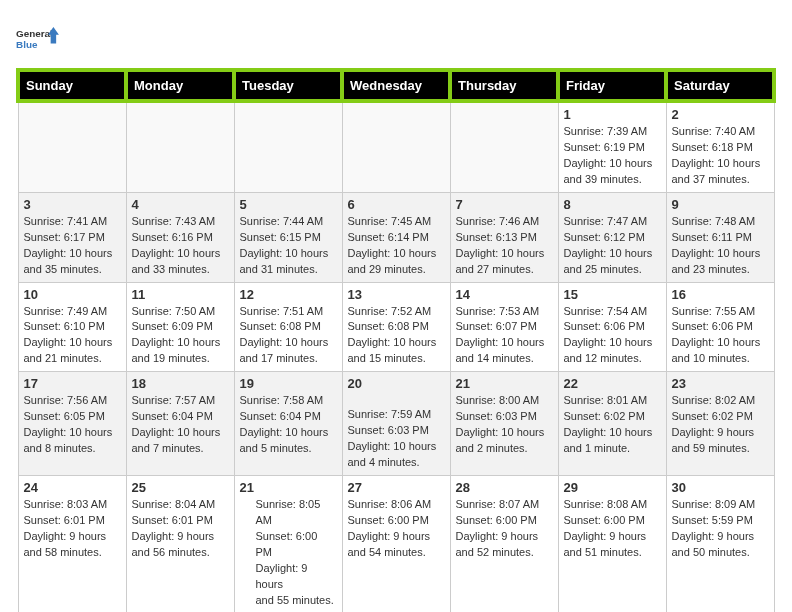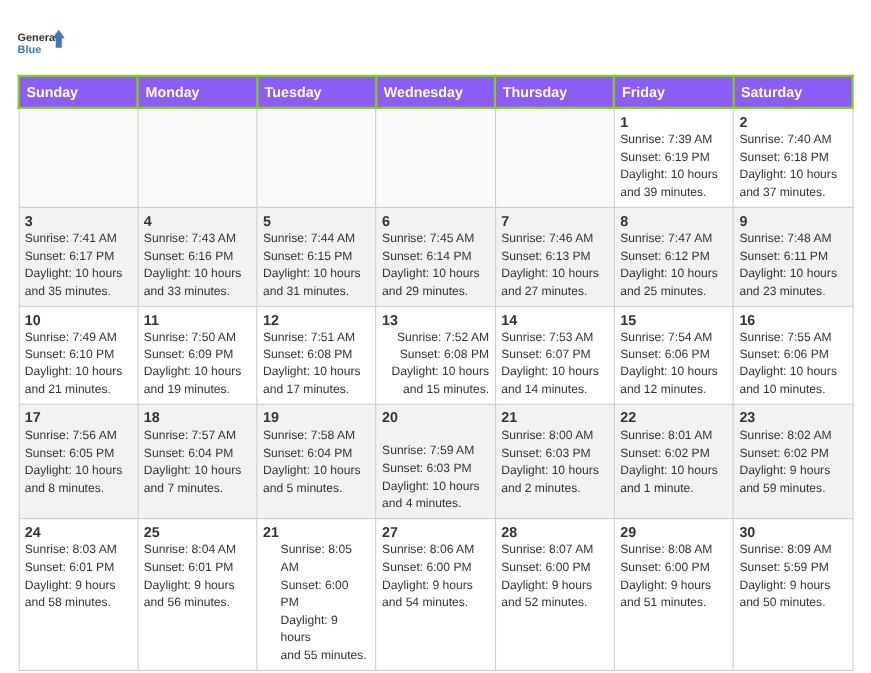--- a/index.html
+++ b/index.html
@@ -32,26 +32,26 @@
     .location-title {
       font-size: 16px;
       color: #555;
     }
     .calendar-table {
       width: 100%;
       border-collapse: collapse;
       table-layout: fixed;
     }
     .calendar-table th {
-      background-color: #8b5cf6;
+      background-color: #000000;
       color: #fff;
       text-align: left;
       padding: 6px 6px;
       font-size: 13px;
-      border: 2px solid #84cc16;
+      border: 4px solid #84cc16;
     }
     .calendar-table td {
       vertical-align: top;
       padding: 4px 5px;
       border: 1px solid #ccc;
       font-size: 11px;
       color: #333;
       height: 80px;
       background: #fff;
     }
@@ -192,21 +192,21 @@
         </td>
         <td>
           <span class="day-num">12</span>
           <div class="day-info" style="white-space: pre-line;">Sunrise: 7:51 AM
 Sunset: 6:08 PM
 Daylight: 10 hours
 and 17 minutes.</div>
         </td>
         <td>
           <span class="day-num">13</span>
-          <div class="day-info" style="white-space: pre-line; text-align: right;">Sunrise: 7:52 AM
+          <div class="day-info" style="white-space: pre-line;">Sunrise: 7:52 AM
 Sunset: 6:08 PM
 Daylight: 10 hours
 and 15 minutes.</div>
         </td>
         <td>
           <span class="day-num">14</span>
           <div class="day-info" style="white-space: pre-line;">Sunrise: 7:53 AM
 Sunset: 6:07 PM
 Daylight: 10 hours
 and 14 minutes.</div>

